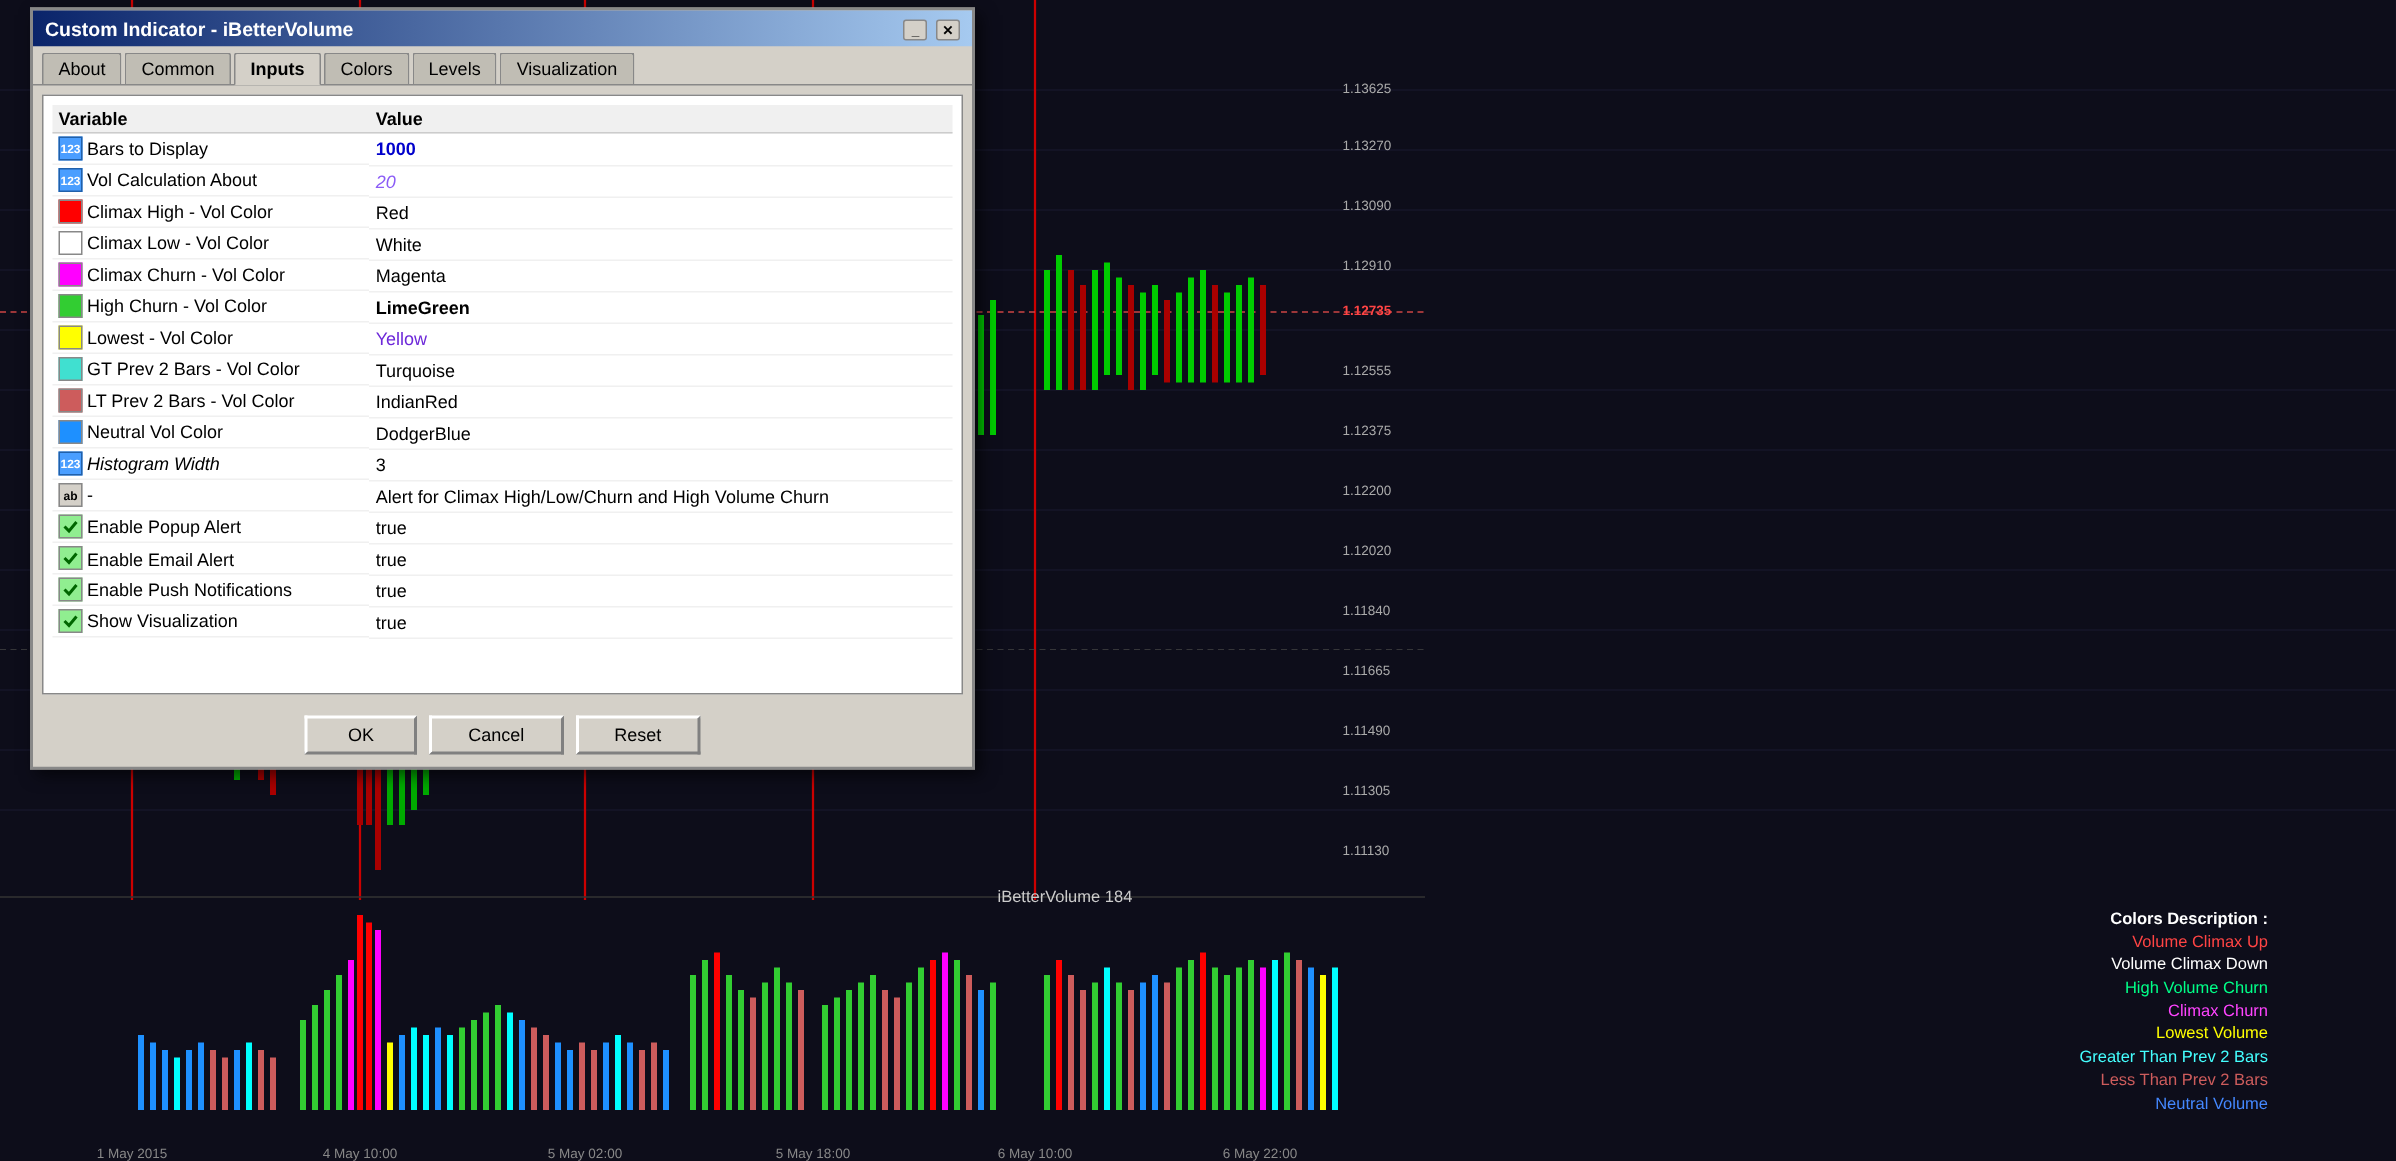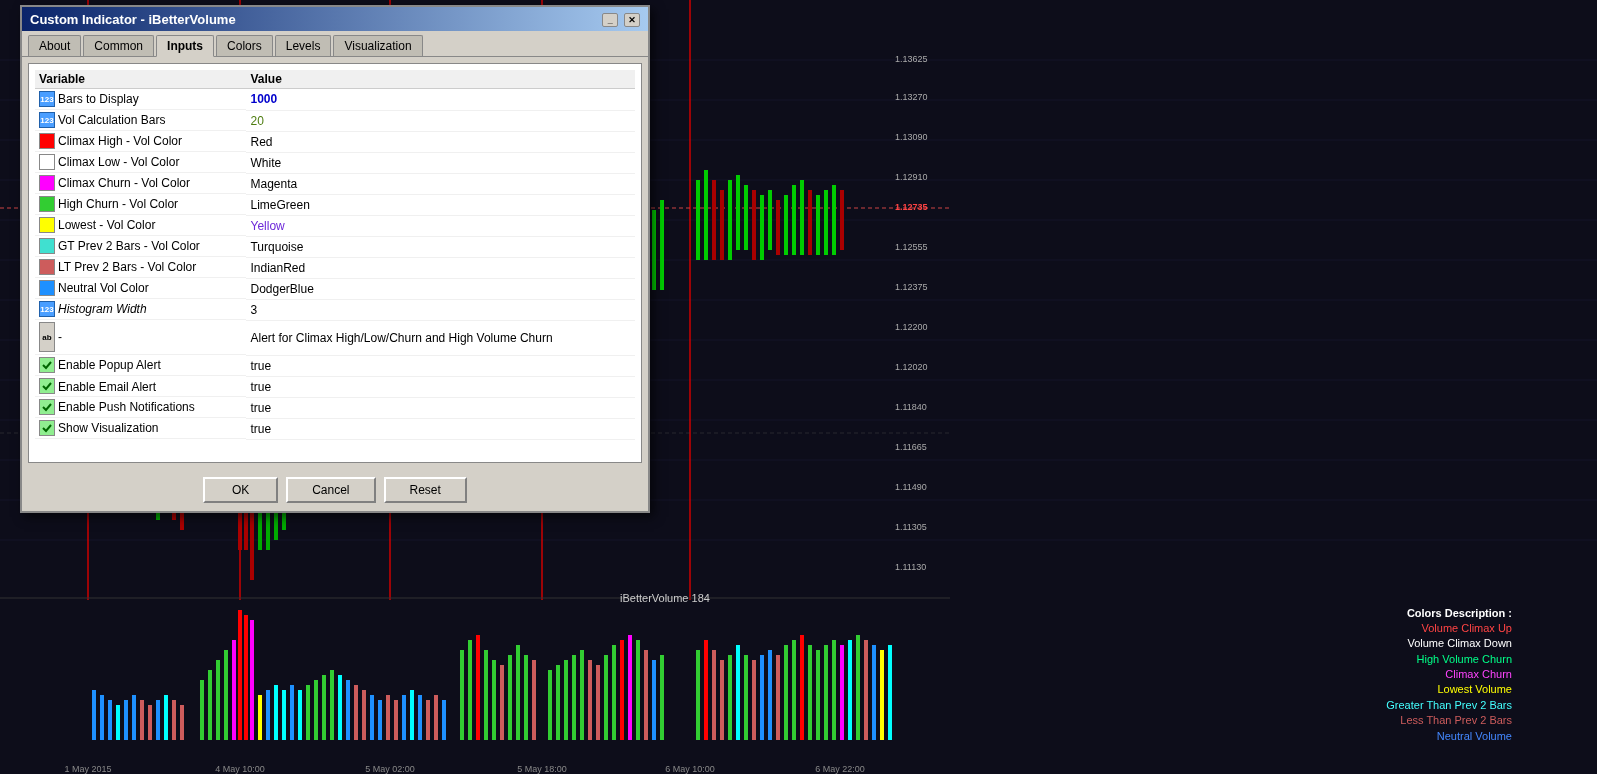--- a/index.html
+++ b/index.html
@@ -143,21 +143,21 @@
 
     .icon-ab {
       background: #d4d0c8;
       border: 1px solid #888;
       font-size: 8px;
       font-weight: bold;
       display: inline-flex;
       align-items: center;
       justify-content: center;
       width: 16px;
-      height: 30px;
+      height: 16px;
       color: #000;
     }
 
     
     .dialog-buttons {
       display: flex;
       justify-content: center;
       gap: 8px;
       padding: 8px;
       background: #d4d0c8;
@@ -192,21 +192,21 @@
 
     .legend-item {
       display: block;
       line-height: 1.4;
     }
 
     
     .indicator-label {
       position: absolute;
       bottom: 170px;
-      left: 620px;
+      left: 665px;
       color: #ccc;
       font-size: 11px;
       z-index: 50;
     }
 
     
     .dialog-content::-webkit-scrollbar {
       width: 14px;
     }
     .dialog-content::-webkit-scrollbar-track {
@@ -529,23 +529,23 @@
         <tr>
               <td style="display: flex; align-items: center; gap: 3px; padding: 2px 4px;">
                 <span class="icon-int">123</span>
                 <span style="color:#000;">Bars to Display</span>
               </td>
               <td style="color: rgb(0, 0, 204); font-weight: bold;">1000</td>
             </tr>
             <tr>
               <td style="display: flex; align-items: center; gap: 3px; padding: 2px 4px;">
                 <span class="icon-int">123</span>
-                <span style="color:#000;">Vol Calculation Bars</span>
-              </td>
-              <td style="color: #4d7c0f;">20</td>
+                <span style="color:#000;">Vol Calculation About</span>
+              </td>
+              <td style="color: #8b5cf6; font-style: italic;">20</td>
             </tr>
             <tr>
               <td style="display: flex; align-items: center; gap: 3px; padding: 2px 4px;">
                 <span style="display:inline-block;width:16px;height:16px;background:#ff0000;border:1px solid #888;vertical-align:middle;flex-shrink:0;"></span>
                 <span style="color:#000;">Climax High - Vol Color</span>
               </td>
               <td style="color: rgb(0, 0, 0);">Red</td>
             </tr>
             <tr>
               <td style="display: flex; align-items: center; gap: 3px; padding: 2px 4px;">
@@ -559,21 +559,21 @@
                 <span style="display:inline-block;width:16px;height:16px;background:#ff00ff;border:1px solid #888;vertical-align:middle;flex-shrink:0;"></span>
                 <span style="color:#000;">Climax Churn - Vol Color</span>
               </td>
               <td style="color: rgb(0, 0, 0);">Magenta</td>
             </tr>
             <tr>
               <td style="display: flex; align-items: center; gap: 3px; padding: 2px 4px;">
                 <span style="display:inline-block;width:16px;height:16px;background:#32cd32;border:1px solid #888;vertical-align:middle;flex-shrink:0;"></span>
                 <span style="color:#000;">High Churn - Vol Color</span>
               </td>
-              <td style="color: rgb(0, 0, 0);">LimeGreen</td>
+              <td style="color: rgb(0, 0, 0); font-weight: bold;">LimeGreen</td>
             </tr>
             <tr>
               <td style="display: flex; align-items: center; gap: 3px; padding: 2px 4px;">
                 <span style="display:inline-block;width:16px;height:16px;background:#ffff00;border:1px solid #888;vertical-align:middle;flex-shrink:0;"></span>
                 <span style="color:#000;">Lowest - Vol Color</span>
               </td>
               <td style="color: #6d28d9;">Yellow</td>
             </tr>
             <tr>
               <td style="display: flex; align-items: center; gap: 3px; padding: 2px 4px;">

